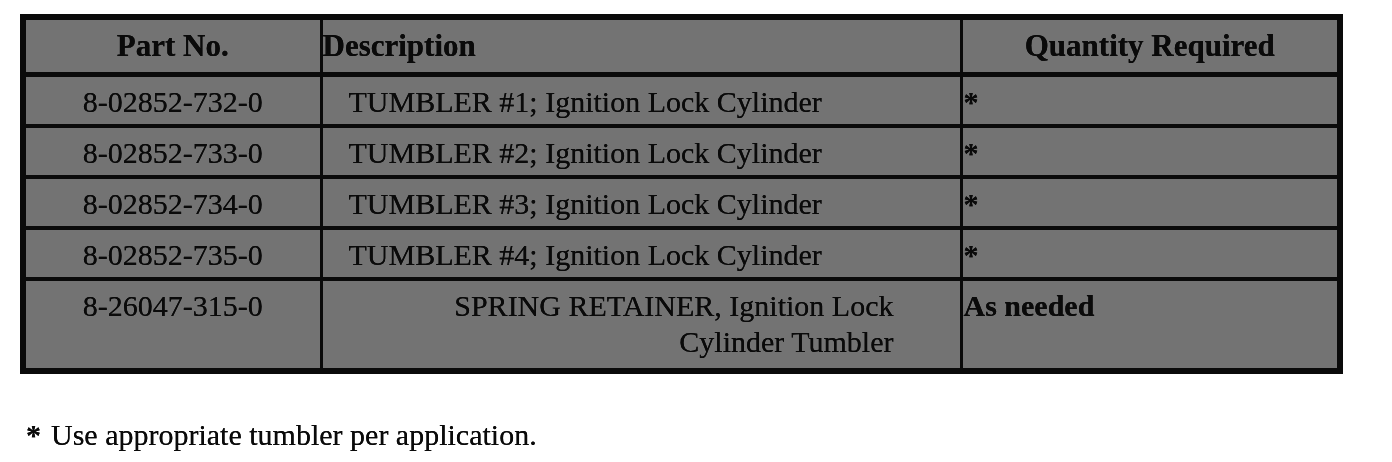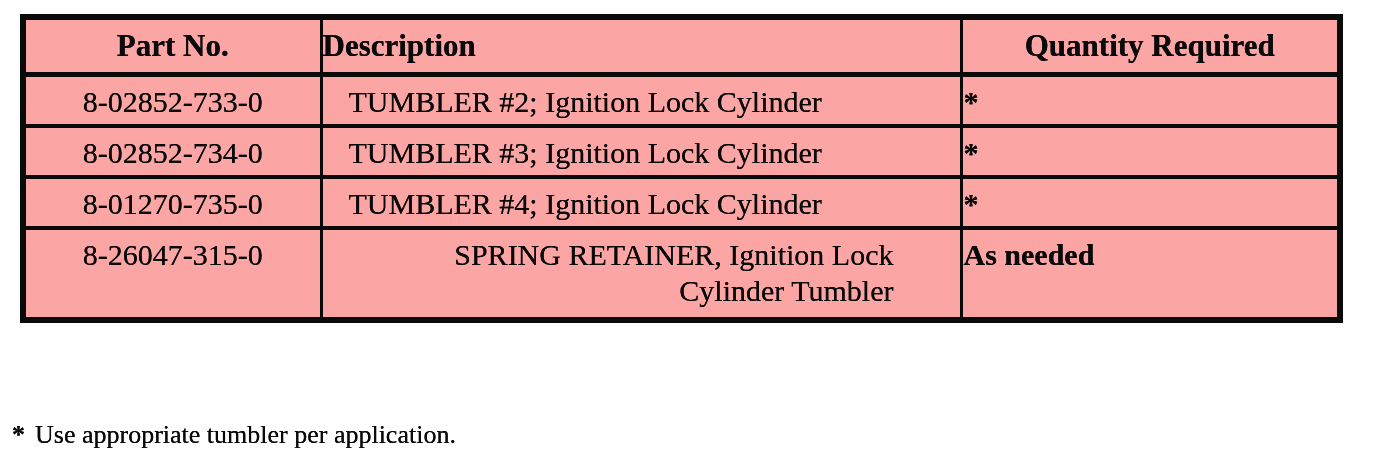--- a/index.html
+++ b/index.html
@@ -18,21 +18,21 @@
     color: #0a0a0a;
   }
   table.parts-table {
     position: absolute;
     left: 20px;
     top: 14px;
     width: 1317px;
     border-collapse: collapse;
     table-layout: fixed;
     border: 6px solid #0a0a0a;
-    background: #fca5a5;
+    background: #737373;
   }
   .parts-table th,
   .parts-table td {
     border-left: 3px solid #0a0a0a;
     border-right: 3px solid #0a0a0a;
     border-top: 4px solid #0a0a0a;
     border-bottom: 4px solid #0a0a0a;
     font-size: 30px;
     line-height: 36px;
     text-shadow: 0 0 0.5px currentColor;
@@ -57,23 +57,23 @@
   .col-part { text-align: center; }
   .col-desc { text-align: left; padding-left: 26px; padding-right: 8px; margin-left: 24px; }
   .col-qty  { font-weight: bold; }
   .wrap-narrow .cell-text {
     display: inline-block;
     max-width: 545px;
     text-align: right;
   }
   .footnote {
     position: absolute;
-    left: 12px;
+    left: 26px;
     top: 416px;
-    font-size: 26px;
+    font-size: 30px;
     line-height: 38px;
     text-shadow: 0 0 0.5px currentColor;
     white-space: nowrap;
   }
   .footnote .marker {
     font-weight: bold;
     margin-right: 10px;
   }
 </style>
 </head>
@@ -89,31 +89,36 @@
     </colgroup>
     <thead>
       <tr>
         <th class="col-part">Part No.</th>
         <th class="col-desc">Description</th>
         <th class="col-qty">Quantity Required</th>
       </tr>
     </thead>
     <tbody>
       <tr class="row-standard">
+        <td class="col-part">8-02852-732-0</td>
+        <td class="col-desc">TUMBLER #1; Ignition Lock Cylinder</td>
+        <td class="col-qty">*</td>
+      </tr>
+      <tr class="row-standard">
         <td class="col-part">8-02852-733-0</td>
         <td class="col-desc">TUMBLER #2; Ignition Lock Cylinder</td>
         <td class="col-qty">*</td>
       </tr>
       <tr class="row-standard">
         <td class="col-part">8-02852-734-0</td>
         <td class="col-desc">TUMBLER #3; Ignition Lock Cylinder</td>
         <td class="col-qty">*</td>
       </tr>
       <tr class="row-standard">
-        <td class="col-part">8-01270-735-0</td>
+        <td class="col-part">8-02852-735-0</td>
         <td class="col-desc">TUMBLER #4; Ignition Lock Cylinder</td>
         <td class="col-qty">*</td>
       </tr>
       <tr class="row-tall">
         <td class="col-part">8-26047-315-0</td>
         <td class="col-desc wrap-narrow">
           <span class="cell-text">SPRING RETAINER, Ignition Lock Cylinder Tumbler</span>
         </td>
         <td class="col-qty">As needed</td>
       </tr>

